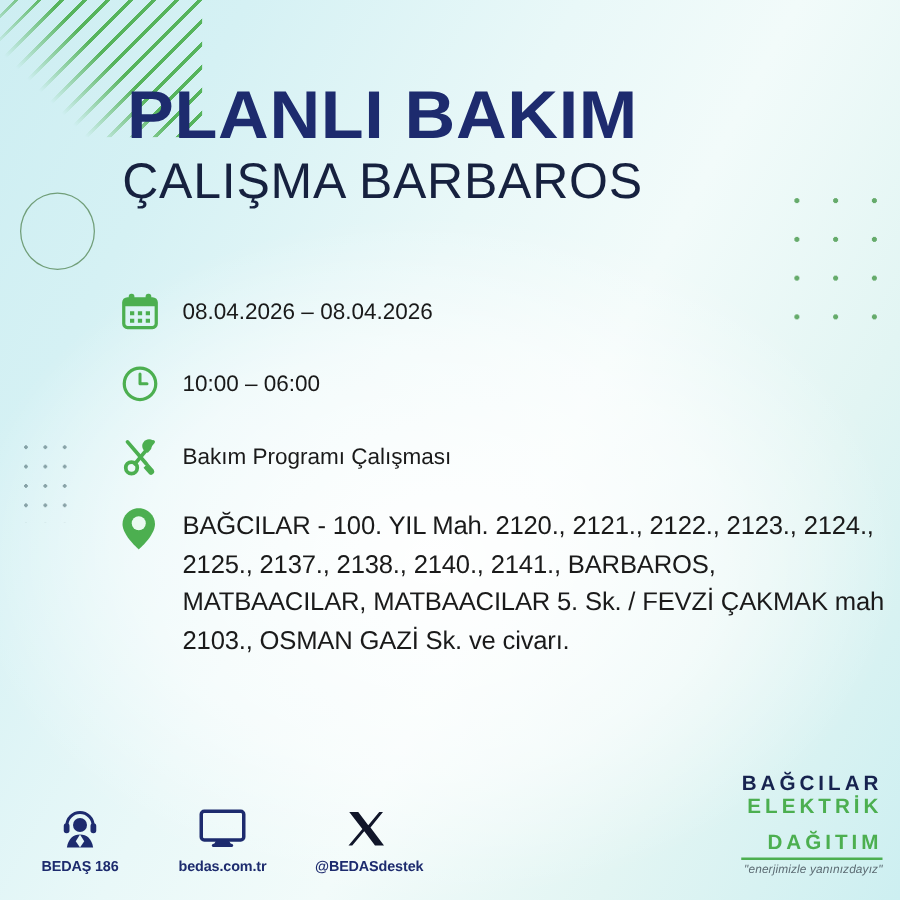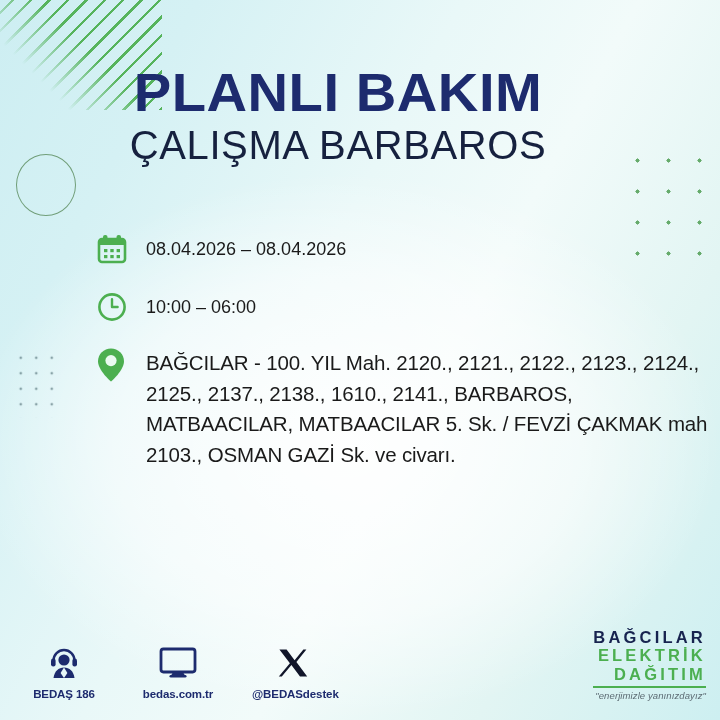--- a/index.html
+++ b/index.html
@@ -71,21 +71,20 @@
     opacity: 0.55;
   }
 
   
   .header {
     position: absolute;
     left: 0;
     top: 64px;
     width: 612px;
     text-align: center;
-    padding-left: 32px;
   }
   .title-main {
     font-size: 54px;
     line-height: 56px;
     font-weight: 900;
     letter-spacing: 0.5px;
     color: #1d2b6e;
     font-family: "Liberation Sans", sans-serif;
     transform: scaleX(1.04);
     margin: 0;
@@ -179,21 +178,21 @@
   }
   .logo-l1, .logo-l2, .logo-l3 {
     font-size: 16.5px;
     font-weight: 900;
     letter-spacing: 3.2px;
     font-family: "Liberation Sans", sans-serif;
     display: block;
   }
   .logo-l1 { color: #17234f; }
   .logo-l2 { color: #4caf50; margin-top: 2px; }
-  .logo-l3 { color: #4caf50; margin-top: 2px; }
+  .logo-l3 { color: #4caf50; margin-top: 12px; }
   .logo-rule {
     height: 1.4px;
     background: #4caf50;
     margin: 4px 0 3px 0;
     width: 100%;
   }
   .logo-tag {
     font-size: 9.5px;
     font-style: italic;
     color: #5c6b73;
@@ -240,29 +239,43 @@
     <div class="row">
       <span class="row-icon">
         <svg width="32" height="32" viewBox="0 0 32 32">
           <circle cx="16" cy="16" r="12.6" fill="none" stroke="#4caf50" stroke-width="2.6"></circle>
           <path d="M16 8.2 V16 H21.6" fill="none" stroke="#4caf50" stroke-width="2.4" stroke-linecap="round" stroke-linejoin="round"></path>
         </svg>
       </span>
       <span class="row-text">10:00 – 06:00</span>
     </div>
 
+    <div class="row">
+      <span class="row-icon">
+        <svg width="34" height="32" viewBox="0 0 34 32">
+          <g stroke="#4caf50" stroke-width="3" fill="none" stroke-linecap="round">
+            <path d="M6 4.5 L21 22"></path>
+            <path d="M26.5 4.5 L12 22"></path>
+          </g>
+          <path d="M26.5 3.5 a5.4 5.4 0 1 0 -4.2 9.6 l2.6 -3 z" fill="#4caf50"></path>
+          <circle cx="9.2" cy="25.2" r="4.6" fill="none" stroke="#4caf50" stroke-width="3"></circle>
+          <path d="M22.4 21.6 l4.6 5.2 a2.6 2.6 0 0 1 -3.6 3.6 l-4.6 -5.2 z" fill="#4caf50"></path>
+        </svg>
+      </span>
+      <span class="row-text">Bakım Programı Çalışması</span>
+    </div>
 
     <div class="row row-address">
       <span class="row-icon">
         <svg width="30" height="36" viewBox="0 0 30 36">
           <path d="M15 1.5 C7.8 1.5 2 7.2 2 14.2 C2 23.5 15 34.5 15 34.5 C15 34.5 28 23.5 28 14.2 C28 7.2 22.2 1.5 15 1.5 Z" fill="#4caf50"></path>
           <circle cx="15" cy="13.6" r="5.6" fill="#eafaf1"></circle>
         </svg>
       </span>
-      <span class="row-text">BAĞCILAR - 100. YIL Mah. 2120., 2121., 2122., 2123., 2124., 2125., 2137., 2138., 1610., 2141., BARBAROS, MATBAACILAR, MATBAACILAR 5. Sk. / FEVZİ ÇAKMAK mah 2103.,  OSMAN GAZİ Sk. ve civarı.</span>
+      <span class="row-text">BAĞCILAR - 100. YIL Mah. 2120., 2121., 2122., 2123., 2124., 2125., 2137., 2138., 2140., 2141., BARBAROS, MATBAACILAR, MATBAACILAR 5. Sk. / FEVZİ ÇAKMAK mah 2103.,  OSMAN GAZİ Sk. ve civarı.</span>
     </div>
 
   </div>
 
   <div class="footer">
 
     <div class="contacts">
 
       <div class="contact">
         <span class="contact-icon">

